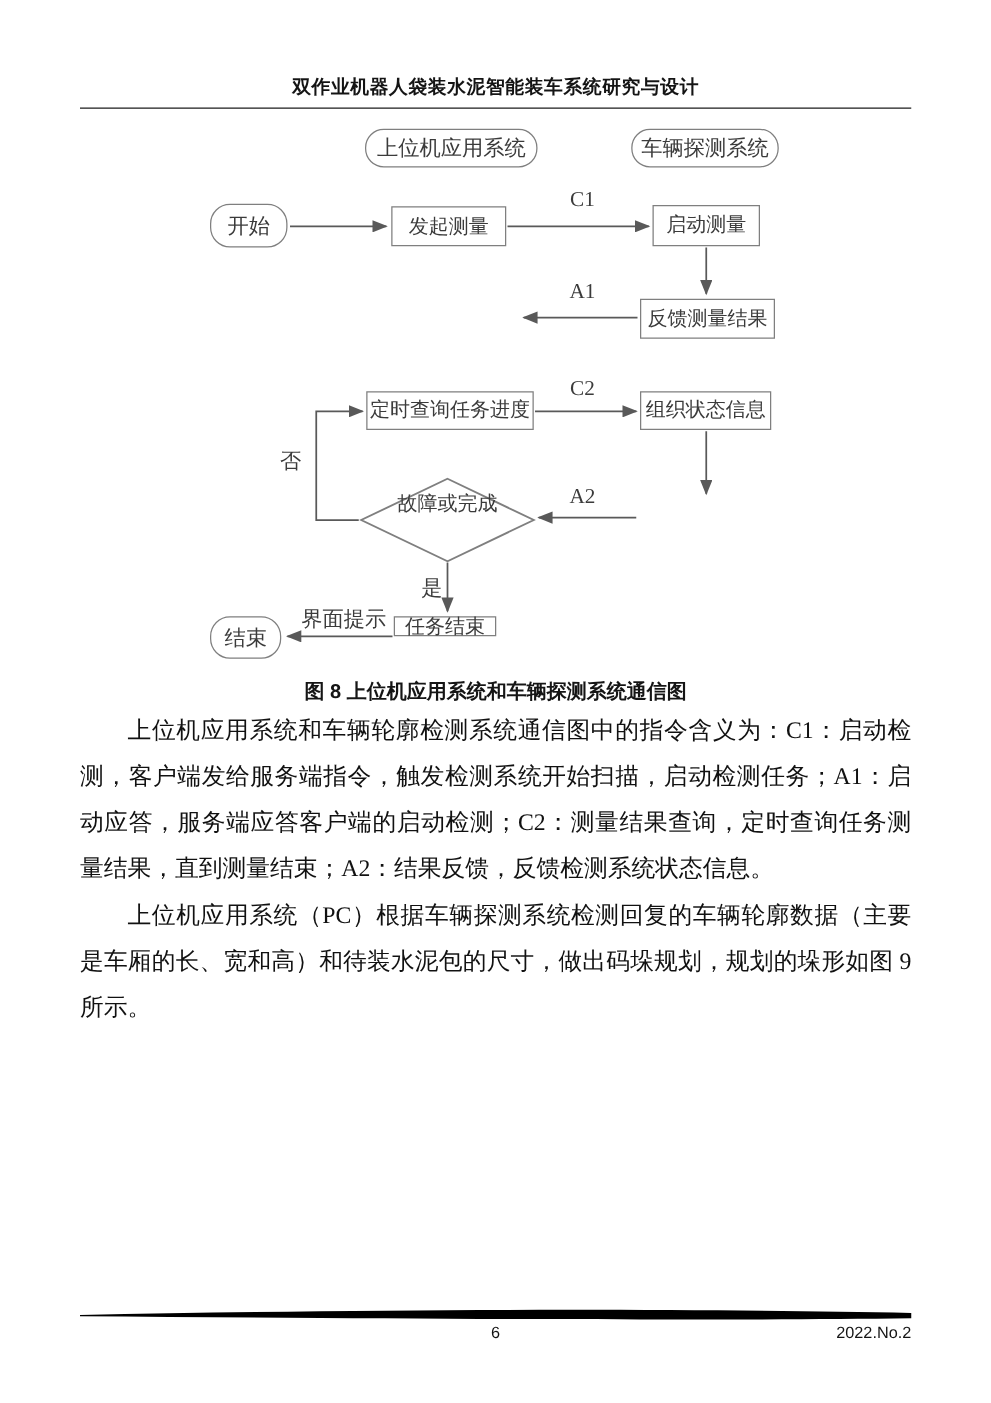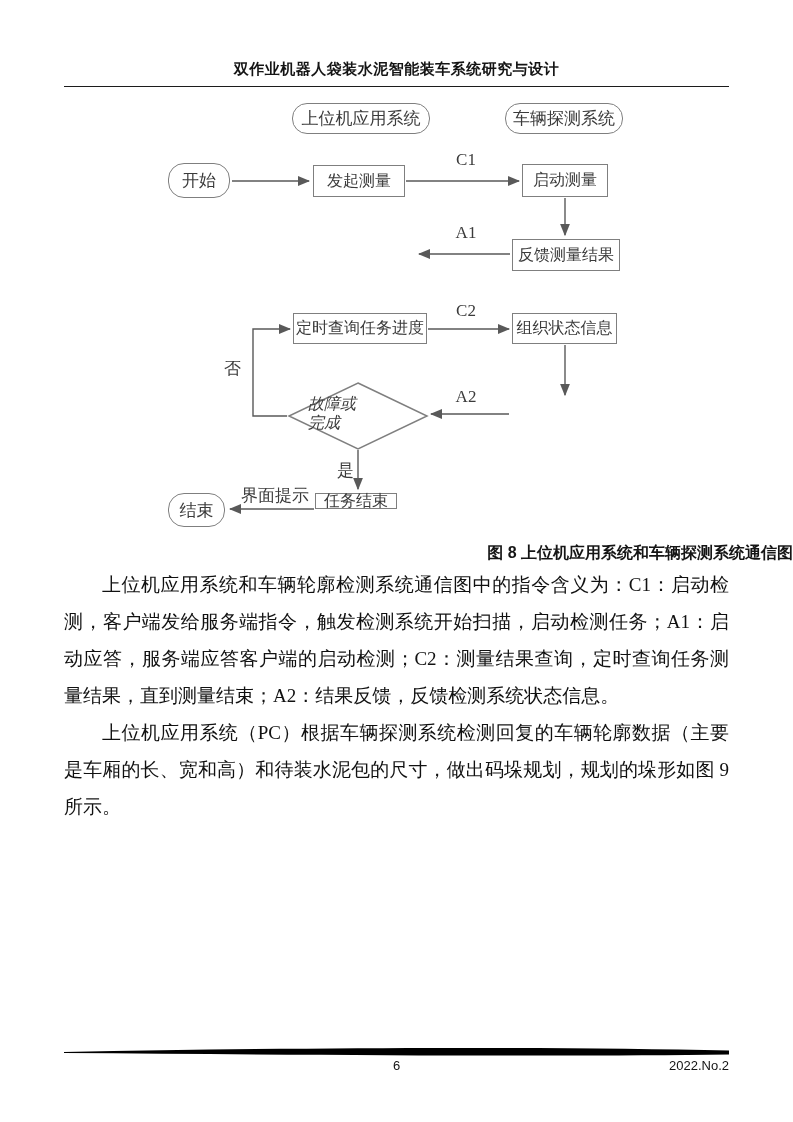--- a/index.html
+++ b/index.html
@@ -23,28 +23,28 @@
   svg.overlay{position:absolute;top:0;left:0;width:793px;height:1122px;pointer-events:none;}
   .node{
     position:absolute;display:flex;align-items:center;justify-content:center;
     border:1.5px solid var(--node-border);background:#ffffff;
     font-size:16px;color:var(--node-text);white-space:nowrap;
   }
   .node.lane{font-size:17px;border-radius:15px;}
   .node.round{border-radius:16px;font-size:17px;}
   .node.tight{font-size:15px;letter-spacing:-0.3px;}
   .diamond-text{
-    position:absolute;display:flex;flex-direction:column;align-items:flex-start;justify-content:center;
-    font-size:16px;line-height:19px;color:var(--node-text);white-space:nowrap;font-style:italic;
+    position:absolute;display:flex;align-items:flex-start;justify-content:center;
+    font-size:16px;line-height:19px;color:var(--node-text);white-space:nowrap;
   }
   .edge-label{
     position:absolute;font-size:17px;color:var(--node-text);text-align:center;white-space:nowrap;
   }
   .caption{
-    top:543px;left:0;right:0;text-align:right;
+    top:543px;left:0;right:0;text-align:center;
     font-family:"Liberation Sans","DejaVu Sans",sans-serif;
     font-size:16px;font-weight:bold;color:#151515;
   }
   .body-text{
     top:566px;left:64px;width:665px;
     font-size:19px;line-height:37px;color:var(--text);
   }
   .body-text p{
     margin:0;text-indent:2em;text-align:justify;text-justify:inter-ideograph;
   }

